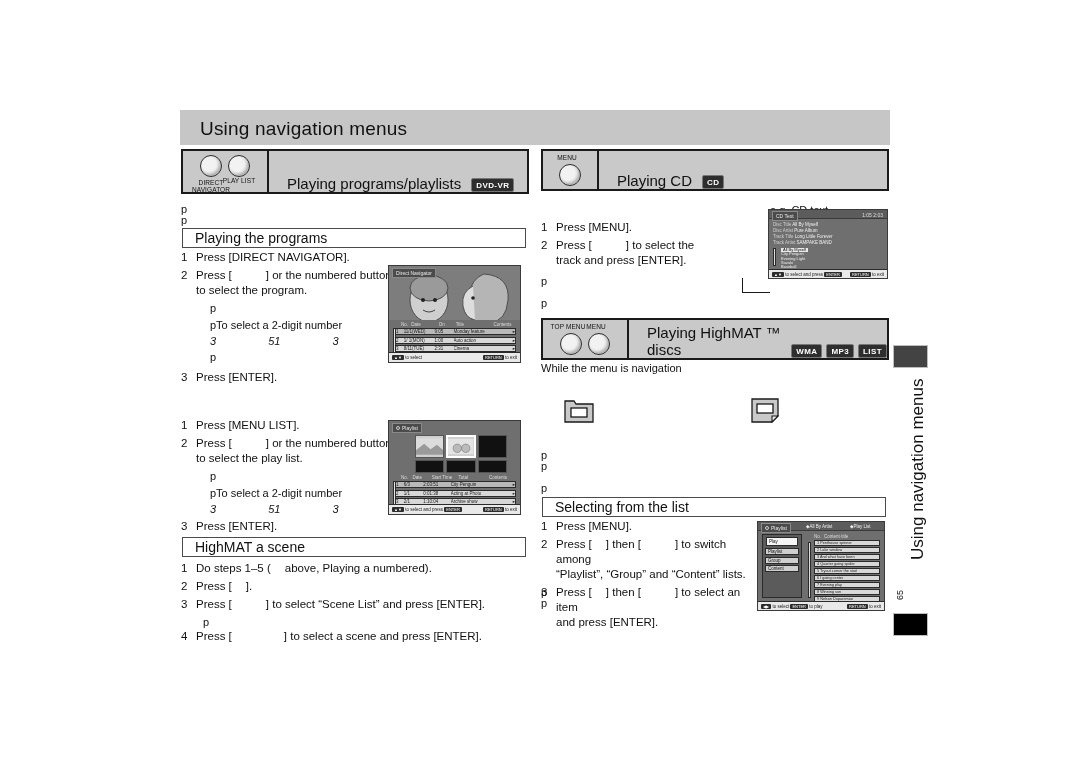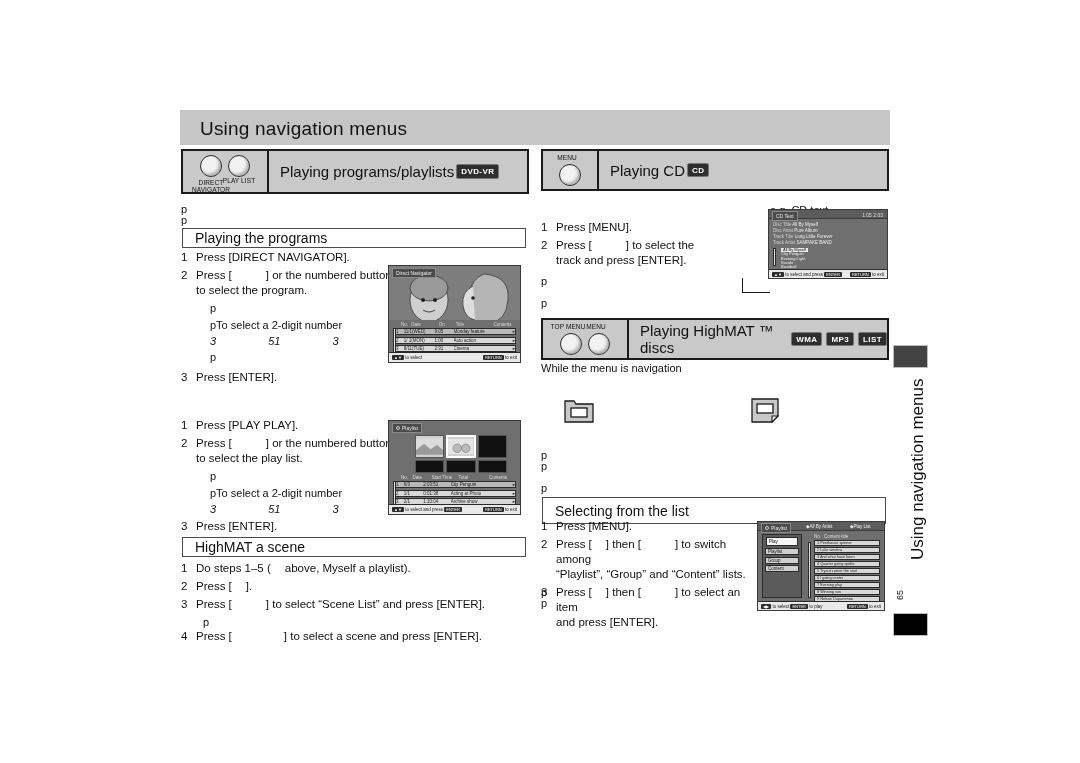--- a/index.html
+++ b/index.html
@@ -61,23 +61,23 @@
   .btn-label {
     position: absolute;
     font-size: 6.5px;
     line-height: 7px;
     text-align: center;
     color: #111;
     letter-spacing: .1px;
     white-space: nowrap;
   }
   .secbar .titlebox {
-    display: flex; align-items: center;
-    padding-left: 11px;
-    gap: 2px;
+    display: flex; align-items: flex-end;
+    padding-left: 18px;
+    gap: 10px;
     flex: 1;
   }
   .secbar .titletext { font-size: 15px; color: #111; }
 
   
   .badge {
     display: inline-block;
     background: #2e2e2e;
     color: #fff;
     font-size: 8px;
@@ -366,21 +366,21 @@
         <span class="key">RETURN</span>
         <span>to exit</span>
       </span>
     </div>
   </div>
 
 
   <div class="steps" style="left:181px; top:418px; width:220px;">
     <div class="step">
       <span class="num">1</span>
-      <span class="body">Press [PLAY PLAY].</span>
+      <span class="body">Press [MENU LIST].</span>
     </div>
     <div class="step">
       <span class="num">2</span>
       <span class="body">
         <span>Press [</span><span class="gap"></span><span>] or the numbered buttons</span><br>
         <span>to select the play list.</span>
       </span>
     </div>
     <div style="margin-left:15px;">
       <div class="pmark sub-note">p</div>
@@ -473,21 +473,21 @@
   </div>
 
   <div class="subhead" style="left:182px; top:537px; width:344px; height:20px;">
     <span>HighMAT a scene</span>
   </div>
 
   <div class="steps" style="left:181px; top:561px; width:330px;">
     <div class="step">
       <span class="num">1</span>
       <span class="body">
-        <span>Do steps 1–5 (</span><span class="gap-sm"></span><span>above, Myself a playlist).</span>
+        <span>Do steps 1–5 (</span><span class="gap-sm"></span><span>above, Playing a numbered).</span>
       </span>
     </div>
     <div class="step">
       <span class="num">2</span>
       <span class="body">
         <span>Press [</span><span class="gap-sm"></span><span>].</span>
       </span>
     </div>
     <div class="step">
       <span class="num">3</span>
@@ -624,21 +624,21 @@
       <path d="M3 3 L29 3 L29 20 L23 26 L3 26 Z" fill="#c9c9c9" stroke="#1a1a1a" stroke-width="1.3"></path>
       <path d="M29 20 L23 20 L23 26 Z" fill="#efefef" stroke="#1a1a1a" stroke-width="1.1"></path>
       <rect x="8" y="8" width="16" height="9" fill="#fff" stroke="#1a1a1a" stroke-width="1.3"></rect>
     </svg>
   </div>
 
   <div class="abs pmark" style="left:541px; top:448px;">p</div>
   <div class="abs pmark" style="left:541px; top:459px;">p</div>
   <div class="abs pmark" style="left:541px; top:481px;">p</div>
 
-  <div class="subhead" style="left:542px; top:497px; width:344px; height:27px;align-items:center;">
+  <div class="subhead" style="left:542px; top:497px; width:344px; height:20px;align-items:center;">
     <span>Selecting from the list</span>
   </div>
 
   <div class="steps" style="left:541px; top:519px; width:215px;">
     <div class="step">
       <span class="num">1</span>
       <span class="body">Press [MENU].</span>
     </div>
     <div class="step">
       <span class="num">2</span>

